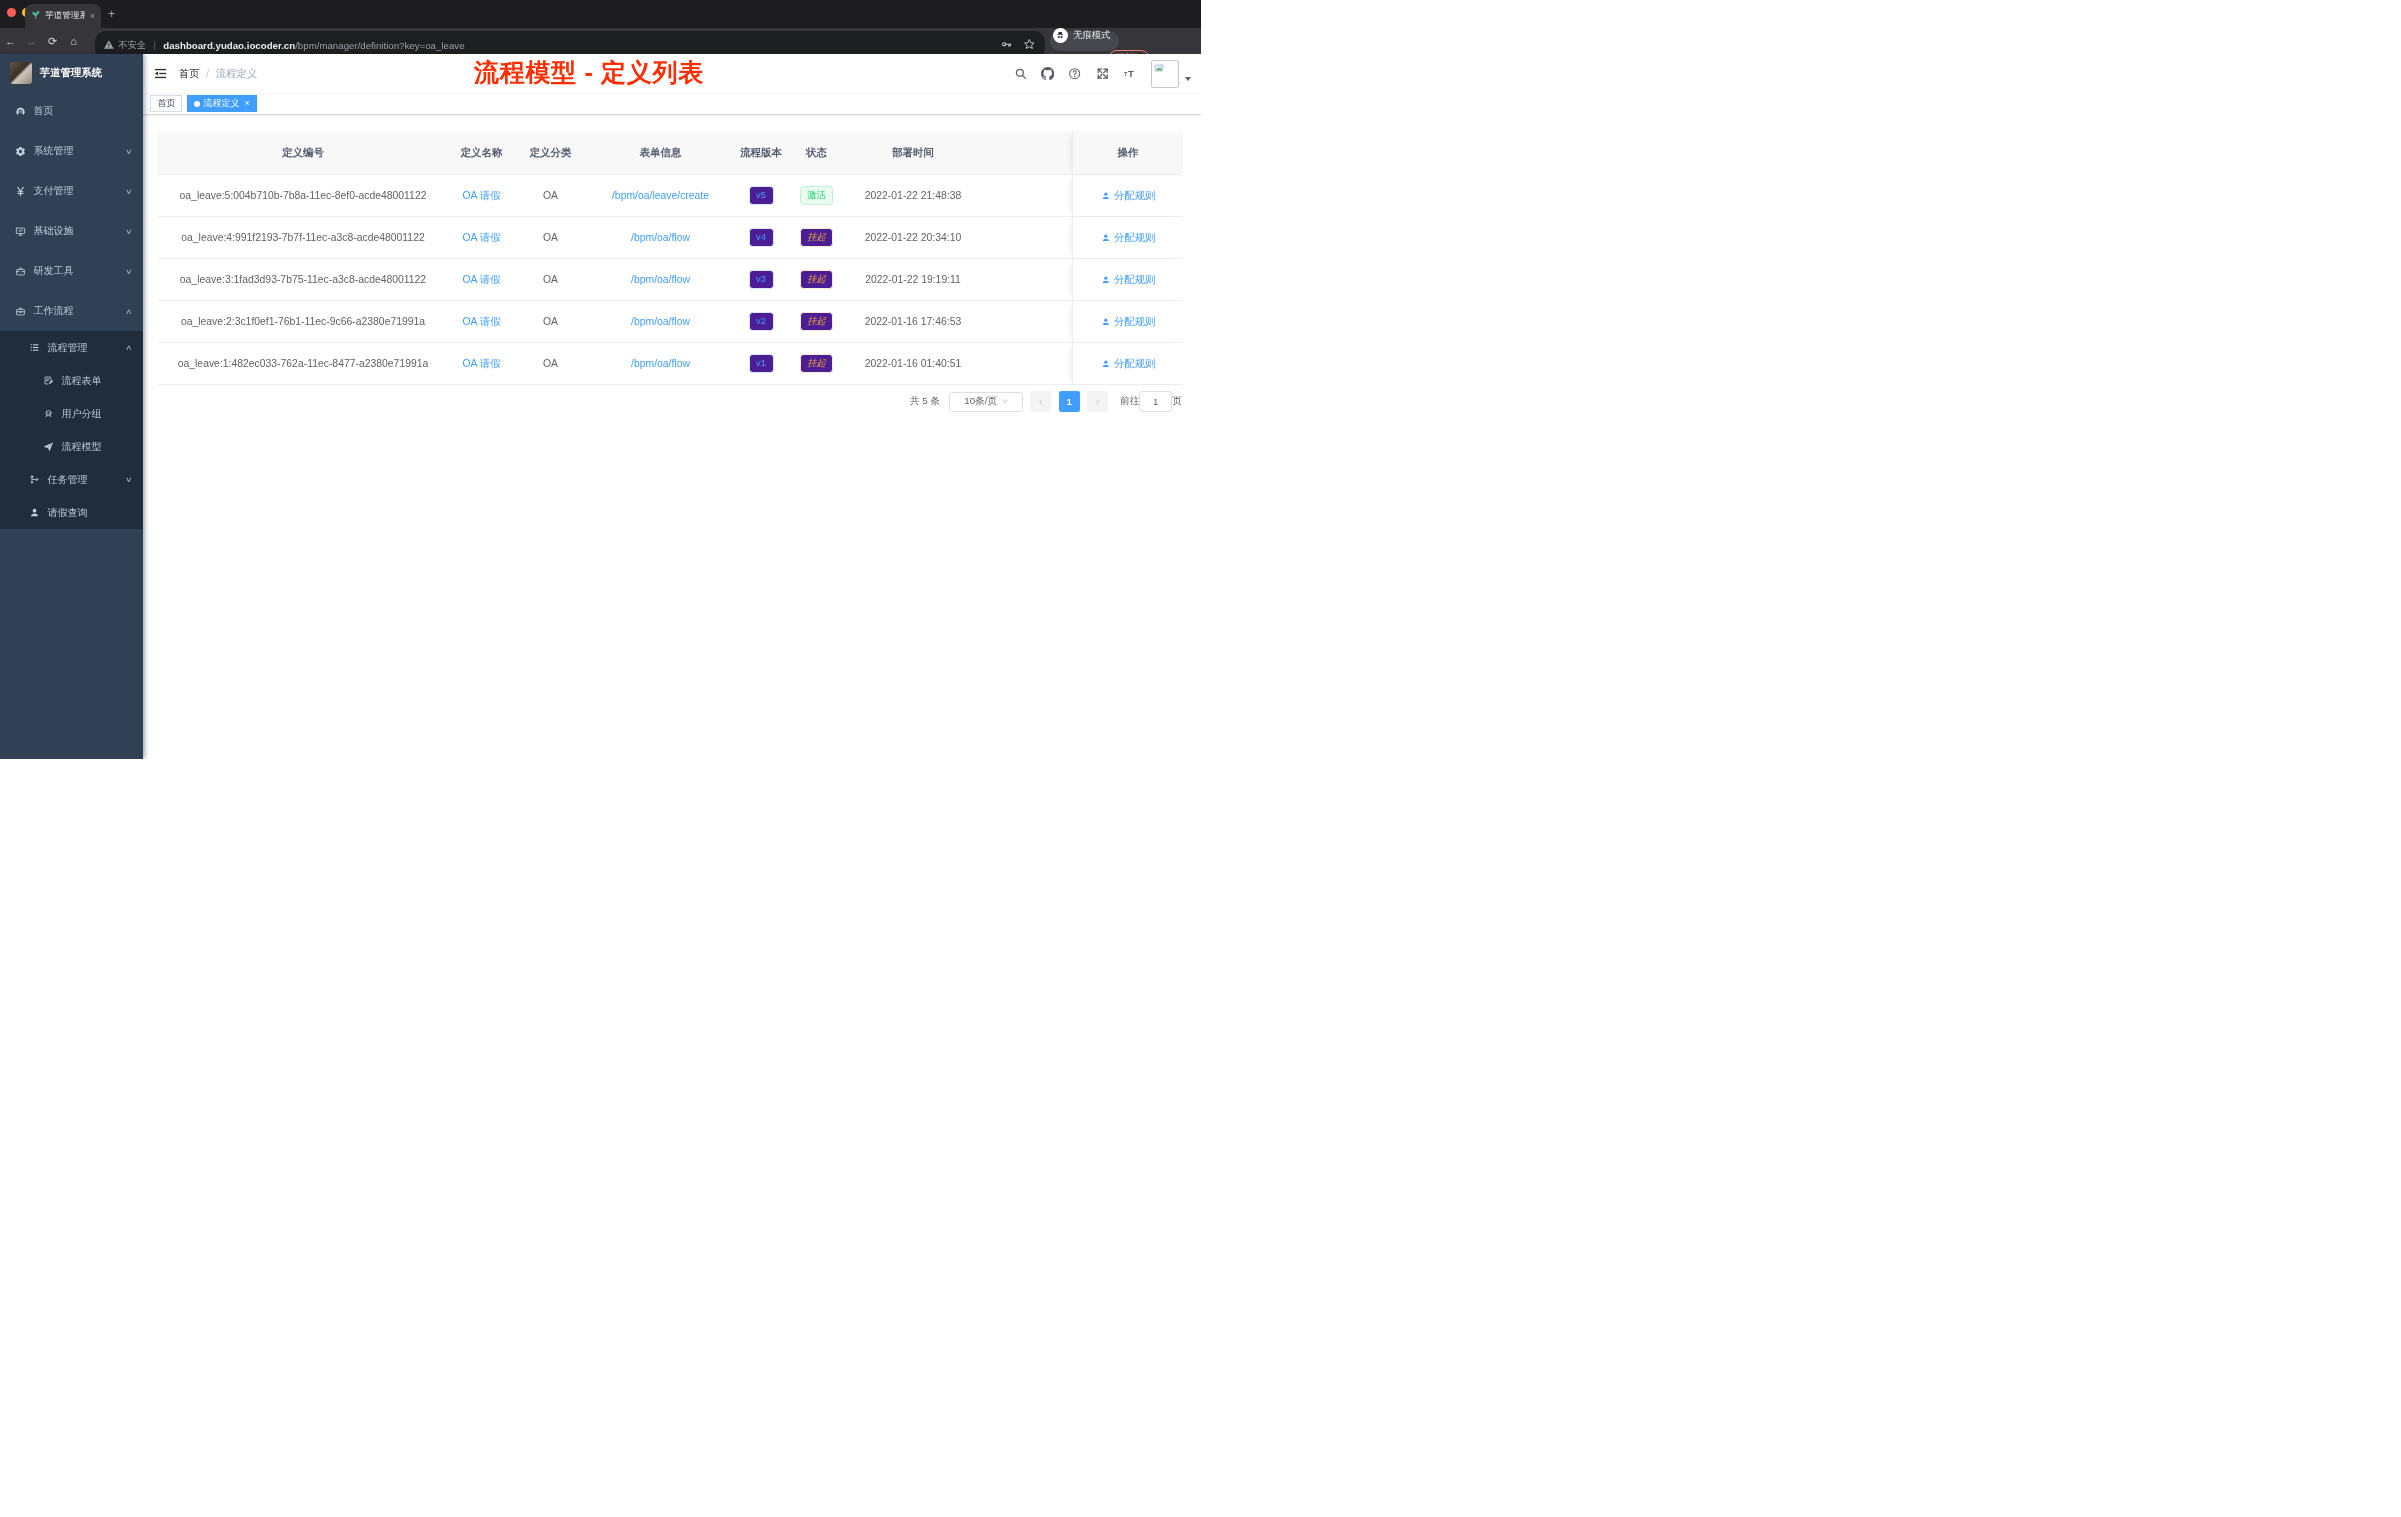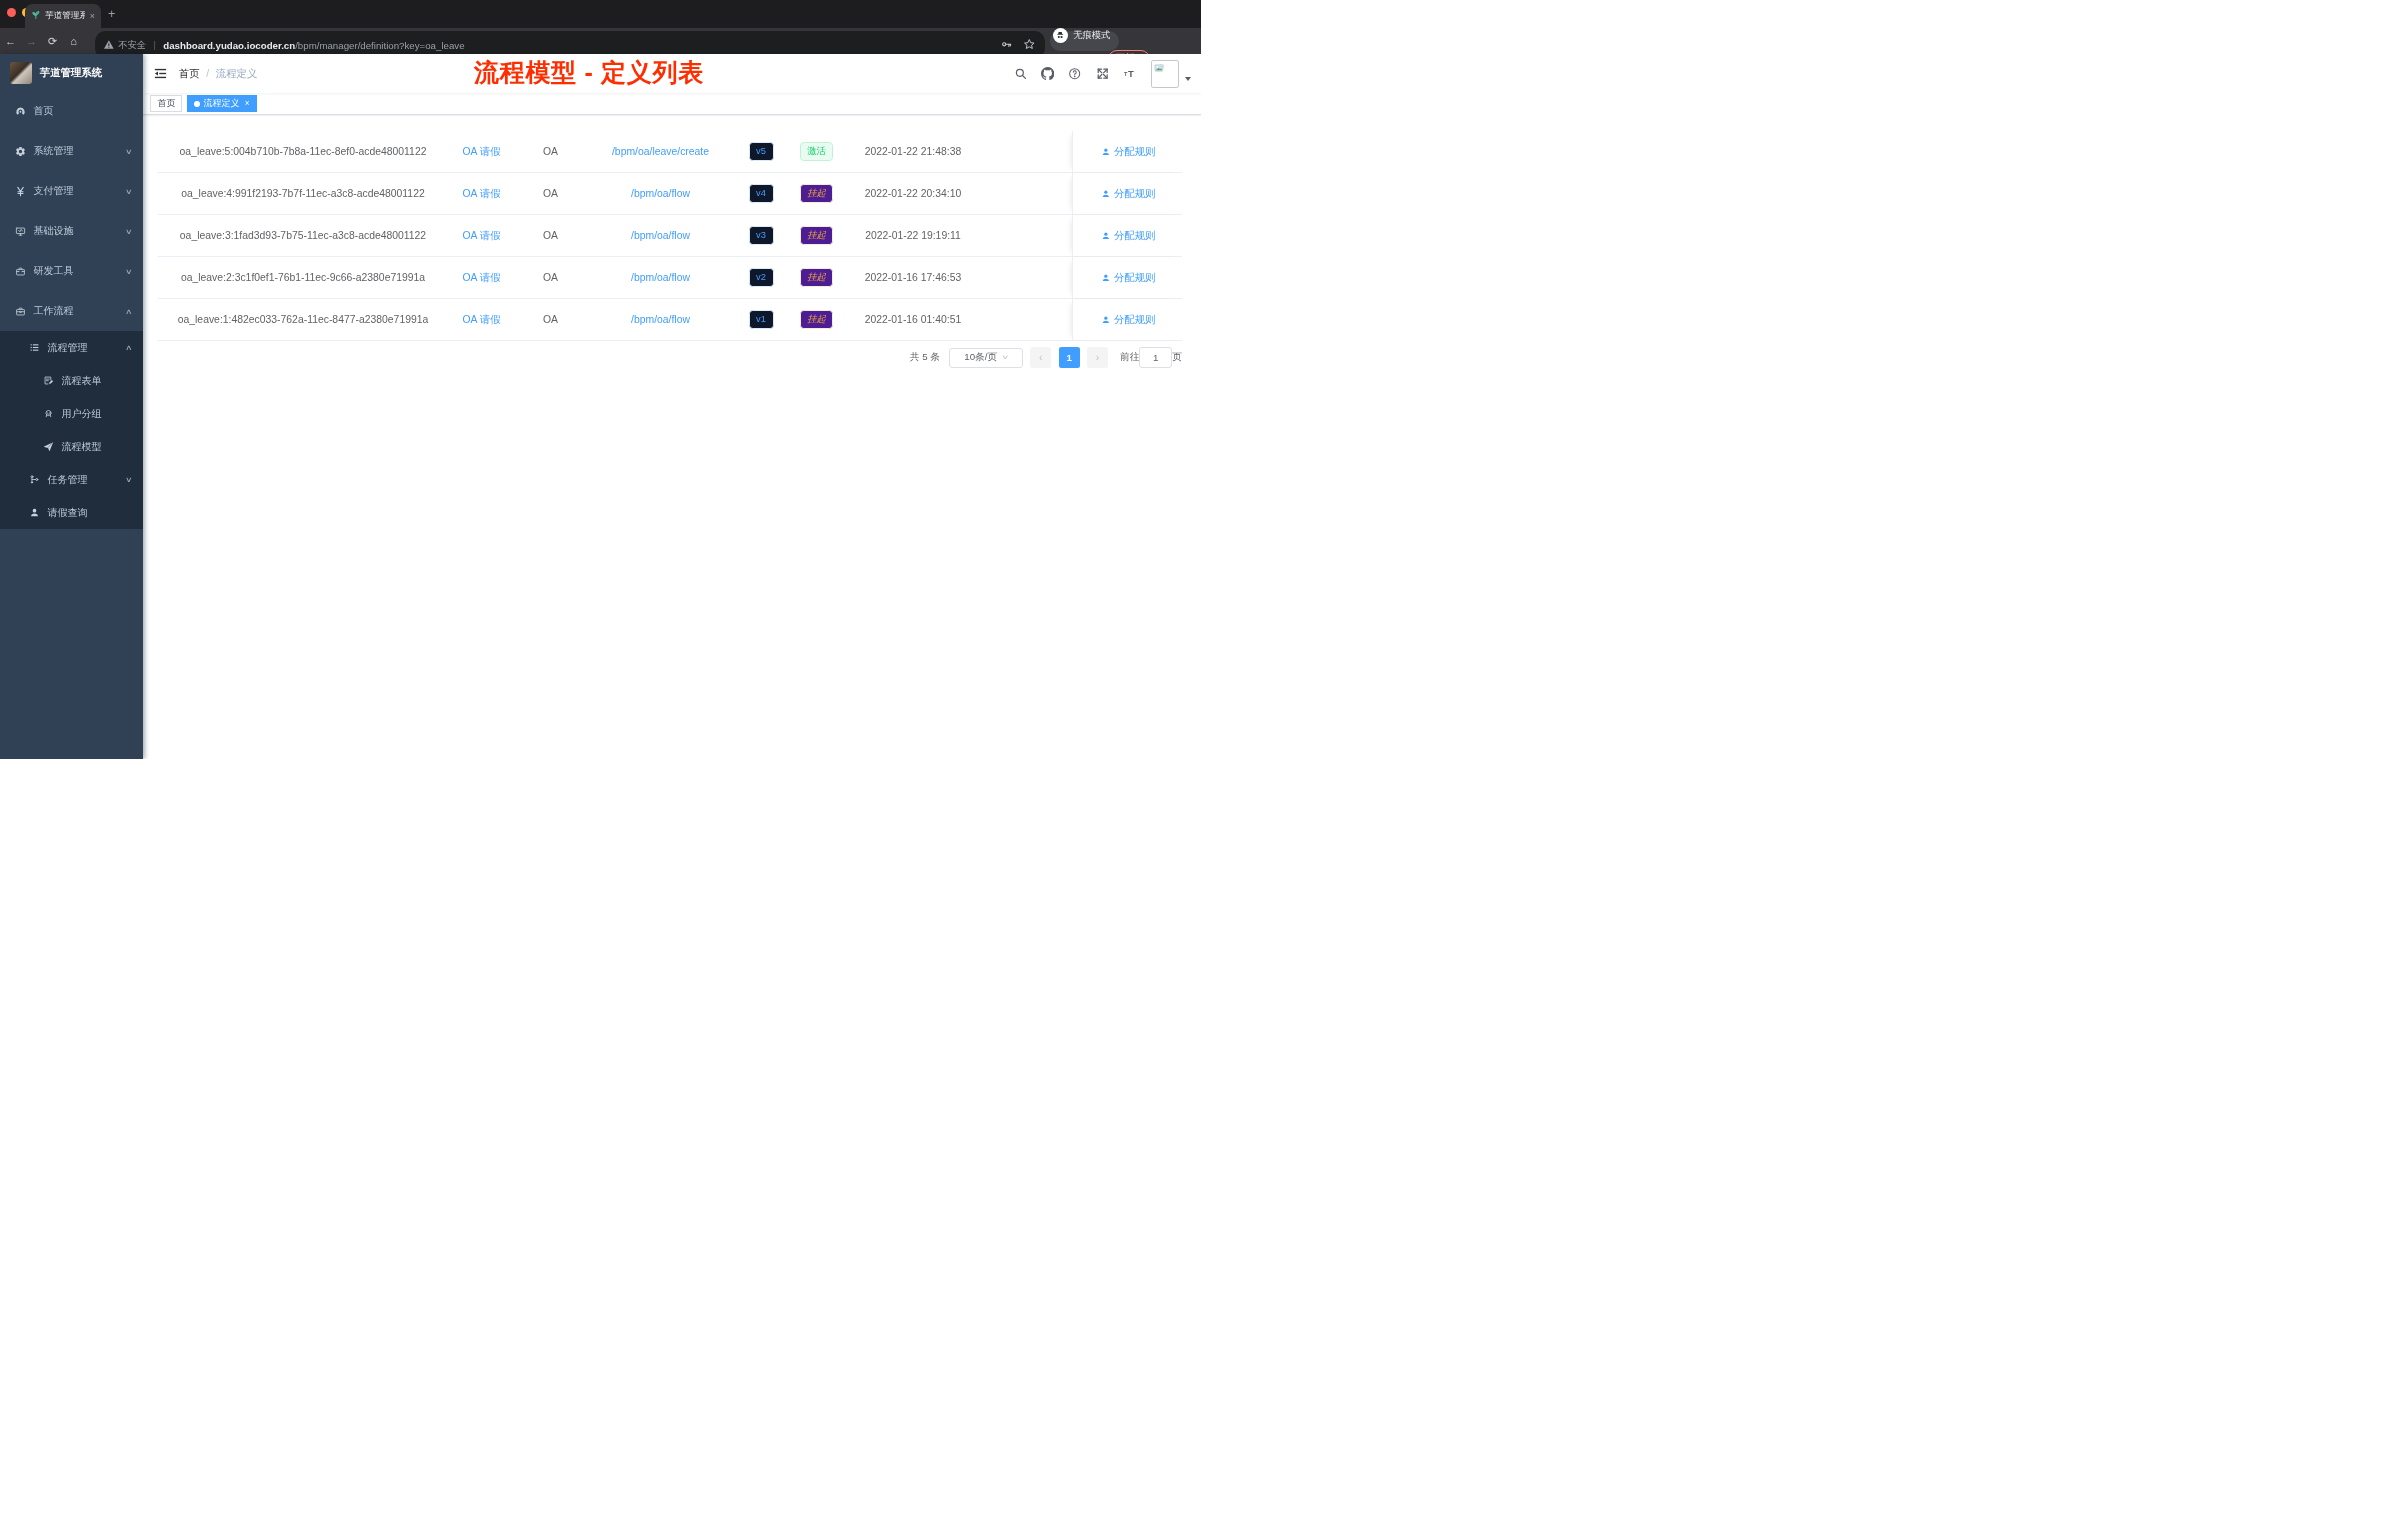--- a/index.html
+++ b/index.html
@@ -85,21 +85,21 @@
   .trow > div { text-align:center; padding:0 3px; overflow:hidden; white-space:nowrap; }
   .thead { height:44px; background:#f8f8f9; color:#515a6e; font-weight:bold; font-size:10.4px; }
   .thead > div { line-height:44px; }
   .tbody-row { height:42px; border-bottom:0.7px solid #ebeef5; background:#fff; }
   .thead { border-bottom:0.7px solid #ebeef5; }
   .cell-fixed { height:100%; display:flex; align-items:center; justify-content:center;
                 border-left:0.7px solid #ebeef5; box-shadow:-4.5px 0 6px -4.5px rgba(0,0,0,.12); }
   .thead .cell-fixed { background:#f8f8f9; }
   .link { color:#409eff; cursor:pointer; }
   .badge { display:inline-block; min-width:25px; padding:3.7px 6px; font-size:9.3px; border-radius:3.7px; line-height:1; }
-  .badge.version { color:#409eff; background:#0f172a; border:0.7px solid #d9ecff; }
+  .badge.version { color:#409eff; background:#4c1d95; border:0.7px solid #d9ecff; }
   .badge.active  { color:#13ce66; background:#e8fcf1; border:0.7px solid #c3f1d7; }
   .badge.suspended { color:#e6a23c; background:#4c1d95; border:0.7px solid #f8ecd5;font-style:italic; }
   .op-link { color:#409eff; display:inline-flex; align-items:center; gap:3.7px; cursor:pointer; }
   .op-link svg { width:9.7px; height:9.7px; }
 
   
   .pager { width:1024px; margin-top:6px; display:flex; justify-content:flex-end; align-items:center;
            gap:7.4px; font-size:9.7px; color:#606266; }
   .pg-total { margin-right:1.5px; }
   .pg-select { width:74px; height:20px; border:0.7px solid #dcdfe6; border-radius:3px; display:flex;
@@ -413,20 +413,31 @@
         </div>
         <div class="tag active">
           <span class="dot"></span>
           <span>流程定义</span>
           <span class="x">×</span>
         </div>
       </div>
 
     <div class="content">
       <div class="tbl">
+        <div class="trow thead" id="thead">
+            <div>定义编号</div>
+            <div>定义名称</div>
+            <div>定义分类</div>
+            <div>表单信息</div>
+            <div>流程版本</div>
+            <div>状态</div>
+            <div>部署时间</div>
+            <div></div>
+            <div class="cell-fixed">操作</div>
+          </div>
         <div id="tbody">
             <div class="trow tbody-row">
               <div>oa_leave:5:004b710b-7b8a-11ec-8ef0-acde48001122</div>
               <div><span class="link">OA 请假</span></div>
               <div>OA</div>
               <div><span class="link">/bpm/oa/leave/create</span></div>
               <div><span class="badge version">v5</span></div>
               <div><span class="badge active">激活</span></div>
               <div>2022-01-22 21:48:38</div>
               <div></div>

